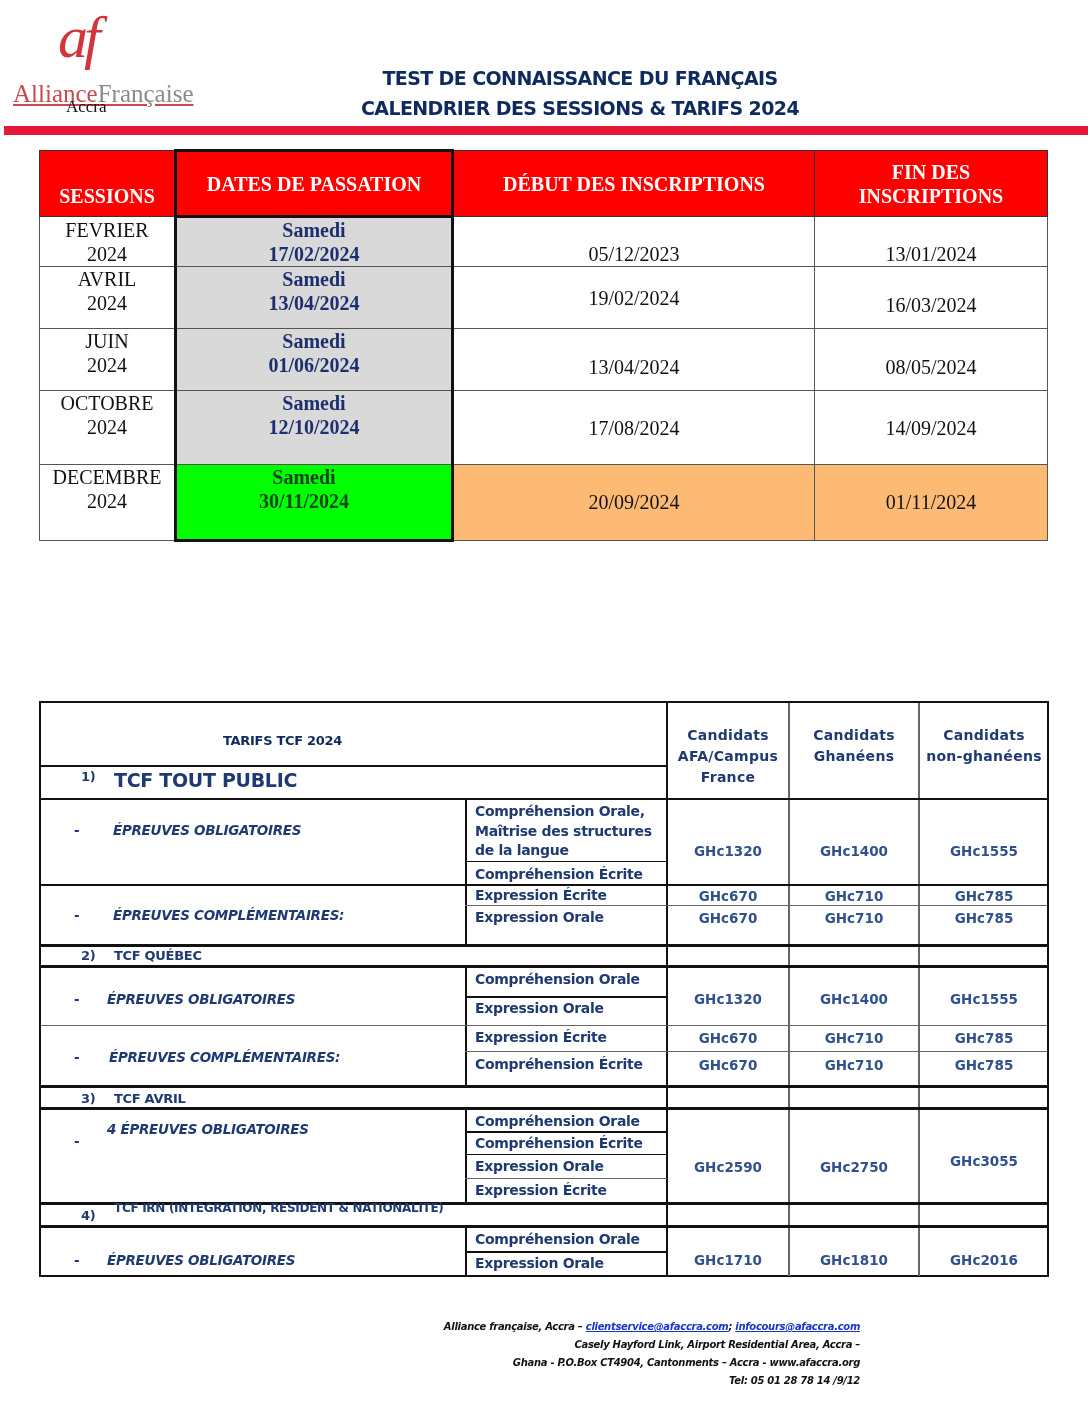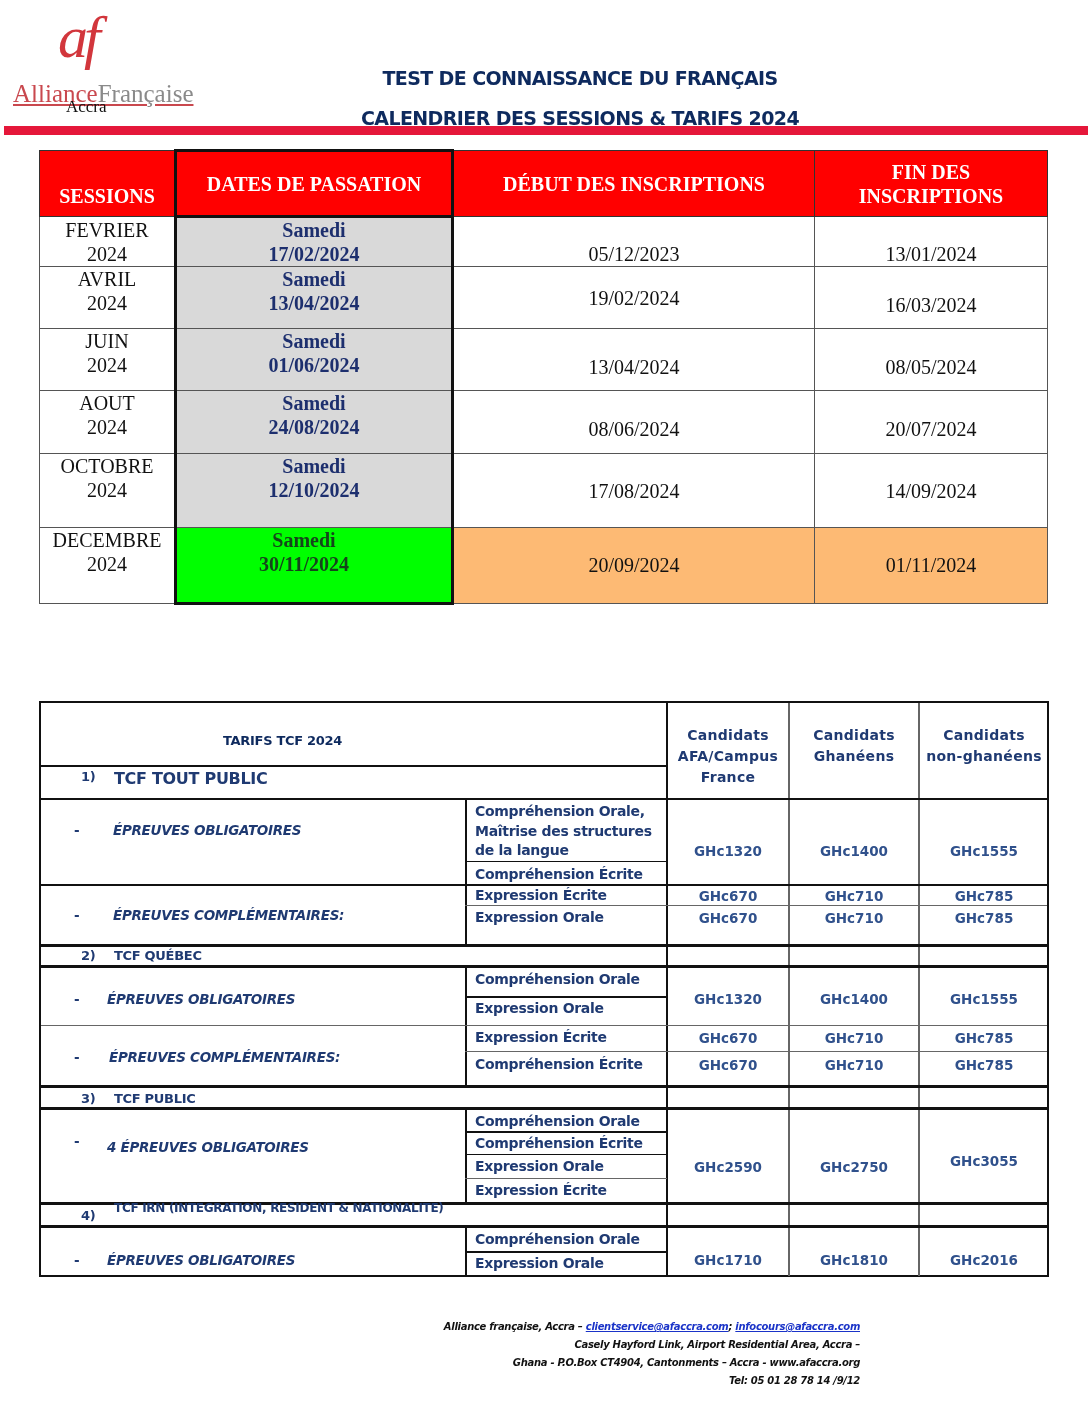--- a/index.html
+++ b/index.html
@@ -39,21 +39,21 @@
   .footer a { color:#1a33c8; text-decoration:underline; }
 </style>
 </head>
 <body>
 
 <div class="abs logo-af">af</div>
 <div class="abs logo-name"><span>Alliance</span><span class="fr">Française</span></div>
 <div class="abs logo-city">Accra</div>
 
 <div class="abs title" style="top:67px;">TEST DE CONNAISSANCE DU FRANÇAIS</div>
-<div class="abs title" style="top:107px;">CALENDRIER DES SESSIONS &amp; TARIFS 2024</div>
+<div class="abs title" style="top:97px;">CALENDRIER DES SESSIONS &amp; TARIFS 2024</div>
 <div class="abs redbar"></div>
 
 <table class="t1">
   <tbody>
       <tr style="height:66px;">
     <th class="c-sess" style="vertical-align:bottom;padding-bottom:8px;">SESSIONS</th>
     <th class="c-date" style="border-top:3px solid #111;border-bottom:3px solid #111;">DATES DE PASSATION</th>
     <th class="c-deb">DÉBUT DES INSCRIPTIONS</th>
     <th class="c-fin"><span>FIN DES</span><br><span>INSCRIPTIONS</span></th>
   </tr>
@@ -67,26 +67,20 @@
     <td style="vertical-align:top;"><span>AVRIL</span><br><span>2024</span></td>
     <td class="date" style="vertical-align:top;"><span>Samedi</span><br><span>13/04/2024</span></td>
     <td style="padding-top:1px;">19/02/2024</td>
     <td style="padding-top:14px;">16/03/2024</td>
   </tr>
   <tr style="height:62px;">
     <td style="vertical-align:top;"><span>JUIN</span><br><span>2024</span></td>
     <td class="date" style="vertical-align:top;"><span>Samedi</span><br><span>01/06/2024</span></td>
     <td style="padding-top:14px;">13/04/2024</td>
     <td style="padding-top:14px;">08/05/2024</td>
-  </tr>
-  <tr style="height:63px;">
-    <td style="vertical-align:top;"><span>AOUT</span><br><span>2024</span></td>
-    <td class="date" style="vertical-align:top;"><span>Samedi</span><br><span>24/08/2024</span></td>
-    <td style="padding-top:14px;">08/06/2024</td>
-    <td style="padding-top:14px;">20/07/2024</td>
   </tr>
   <tr style="height:74px;">
     <td style="vertical-align:top;"><span>OCTOBRE</span><br><span>2024</span></td>
     <td class="date" style="vertical-align:top;"><span>Samedi</span><br><span>12/10/2024</span></td>
     <td style="vertical-align:top;padding-top:25px;">17/08/2024</td>
     <td style="vertical-align:top;padding-top:25px;">14/09/2024</td>
   </tr>
   <tr class="hl" style="height:76px;">
     <td style="vertical-align:top;"><span>DECEMBRE</span><br><span>2024</span></td>
     <td class="date green" style="vertical-align:top;border-bottom:3px solid #111;padding-right:20px;"><span>Samedi</span><br><span>30/11/2024</span></td>
@@ -125,21 +119,21 @@
   <div class="ln" style="left:0;top:499px;width:1006px;height:3px;"></div>
   <div class="ln" style="left:0;top:522px;width:1006px;height:3px;"></div>
   <div class="ln" style="left:424px;top:548px;width:202px;height:2px;"></div>
 
   <div class="txt" style="left:182px;top:30px;font-size:13px;color:#0e2a5e;">TARIFS TCF 2024</div>
   <div class="hdr" style="left:627px;top:22px;width:120px;"><span>Candidats</span><br><span>AFA/Campus</span><br><span>France</span></div>
   <div class="hdr" style="left:749px;top:22px;width:128px;"><span>Candidats</span><br><span>Ghanéens</span></div>
   <div class="hdr" style="left:879px;top:22px;width:128px;"><span>Candidats</span><br><span>non-ghanéens</span></div>
 
   <div class="txt" style="left:40px;top:66px;font-size:13px;">1)</div>
-  <div class="txt" style="left:73px;top:66px;font-size:16px;">TCF TOUT PUBLIC</div>
+  <div class="txt" style="left:73px;top:66px;font-size:19px;">TCF TOUT PUBLIC</div>
   <div class="txt" style="left:33px;top:119px;">-</div>
   <div class="txt ital" style="left:72px;top:119px;">ÉPREUVES OBLIGATOIRES</div>
   <div class="sub" style="left:434px;top:99px;width:185px;">Compréhension Orale, Maîtrise des structures de la langue</div>
   <div class="sub" style="left:434px;top:162px;">Compréhension Écrite</div>
   <div class="price" style="left:627px;top:140px;width:120px;">GHc1320</div>
   <div class="price" style="left:749px;top:140px;width:128px;">GHc1400</div>
   <div class="price" style="left:879px;top:140px;width:128px;">GHc1555</div>
 
   <div class="txt" style="left:33px;top:204px;">-</div>
   <div class="txt ital" style="left:72px;top:204px;">ÉPREUVES COMPLÉMENTAIRES:</div>
@@ -167,23 +161,23 @@
   <div class="sub" style="left:434px;top:325px;">Expression Écrite</div>
   <div class="sub" style="left:434px;top:352px;">Compréhension Écrite</div>
   <div class="price" style="left:627px;top:327px;width:120px;">GHc670</div>
   <div class="price" style="left:749px;top:327px;width:128px;">GHc710</div>
   <div class="price" style="left:879px;top:327px;width:128px;">GHc785</div>
   <div class="price" style="left:627px;top:354px;width:120px;">GHc670</div>
   <div class="price" style="left:749px;top:354px;width:128px;">GHc710</div>
   <div class="price" style="left:879px;top:354px;width:128px;">GHc785</div>
 
   <div class="txt" style="left:40px;top:388px;font-size:13px;">3)</div>
-  <div class="txt" style="left:73px;top:388px;font-size:13px;">TCF PUBLIC</div>
+  <div class="txt" style="left:73px;top:388px;font-size:13px;">TCF AVRIL</div>
   <div class="txt" style="left:33px;top:430px;">-</div>
-  <div class="txt ital" style="left:66px;top:436px;font-style:italic;">4 ÉPREUVES OBLIGATOIRES</div>
+  <div class="txt ital" style="left:66px;top:418px;font-style:italic;">4 ÉPREUVES OBLIGATOIRES</div>
   <div class="sub" style="left:434px;top:409px;">Compréhension Orale</div>
   <div class="sub" style="left:434px;top:431px;">Compréhension Écrite</div>
   <div class="sub" style="left:434px;top:454px;">Expression Orale</div>
   <div class="sub" style="left:434px;top:478px;">Expression Écrite</div>
   <div class="price" style="left:627px;top:456px;width:120px;">GHc2590</div>
   <div class="price" style="left:749px;top:456px;width:128px;">GHc2750</div>
   <div class="price" style="left:879px;top:450px;width:128px;">GHc3055</div>
 
   <div class="txt" style="left:40px;top:505px;font-size:13px;">4)</div>
   <div class="txt" style="left:73px;top:498px;font-size:12px;text-align:center;">TCF IRN (INTEGRATION, RESIDENT &amp; NATIONALITE)</div>

